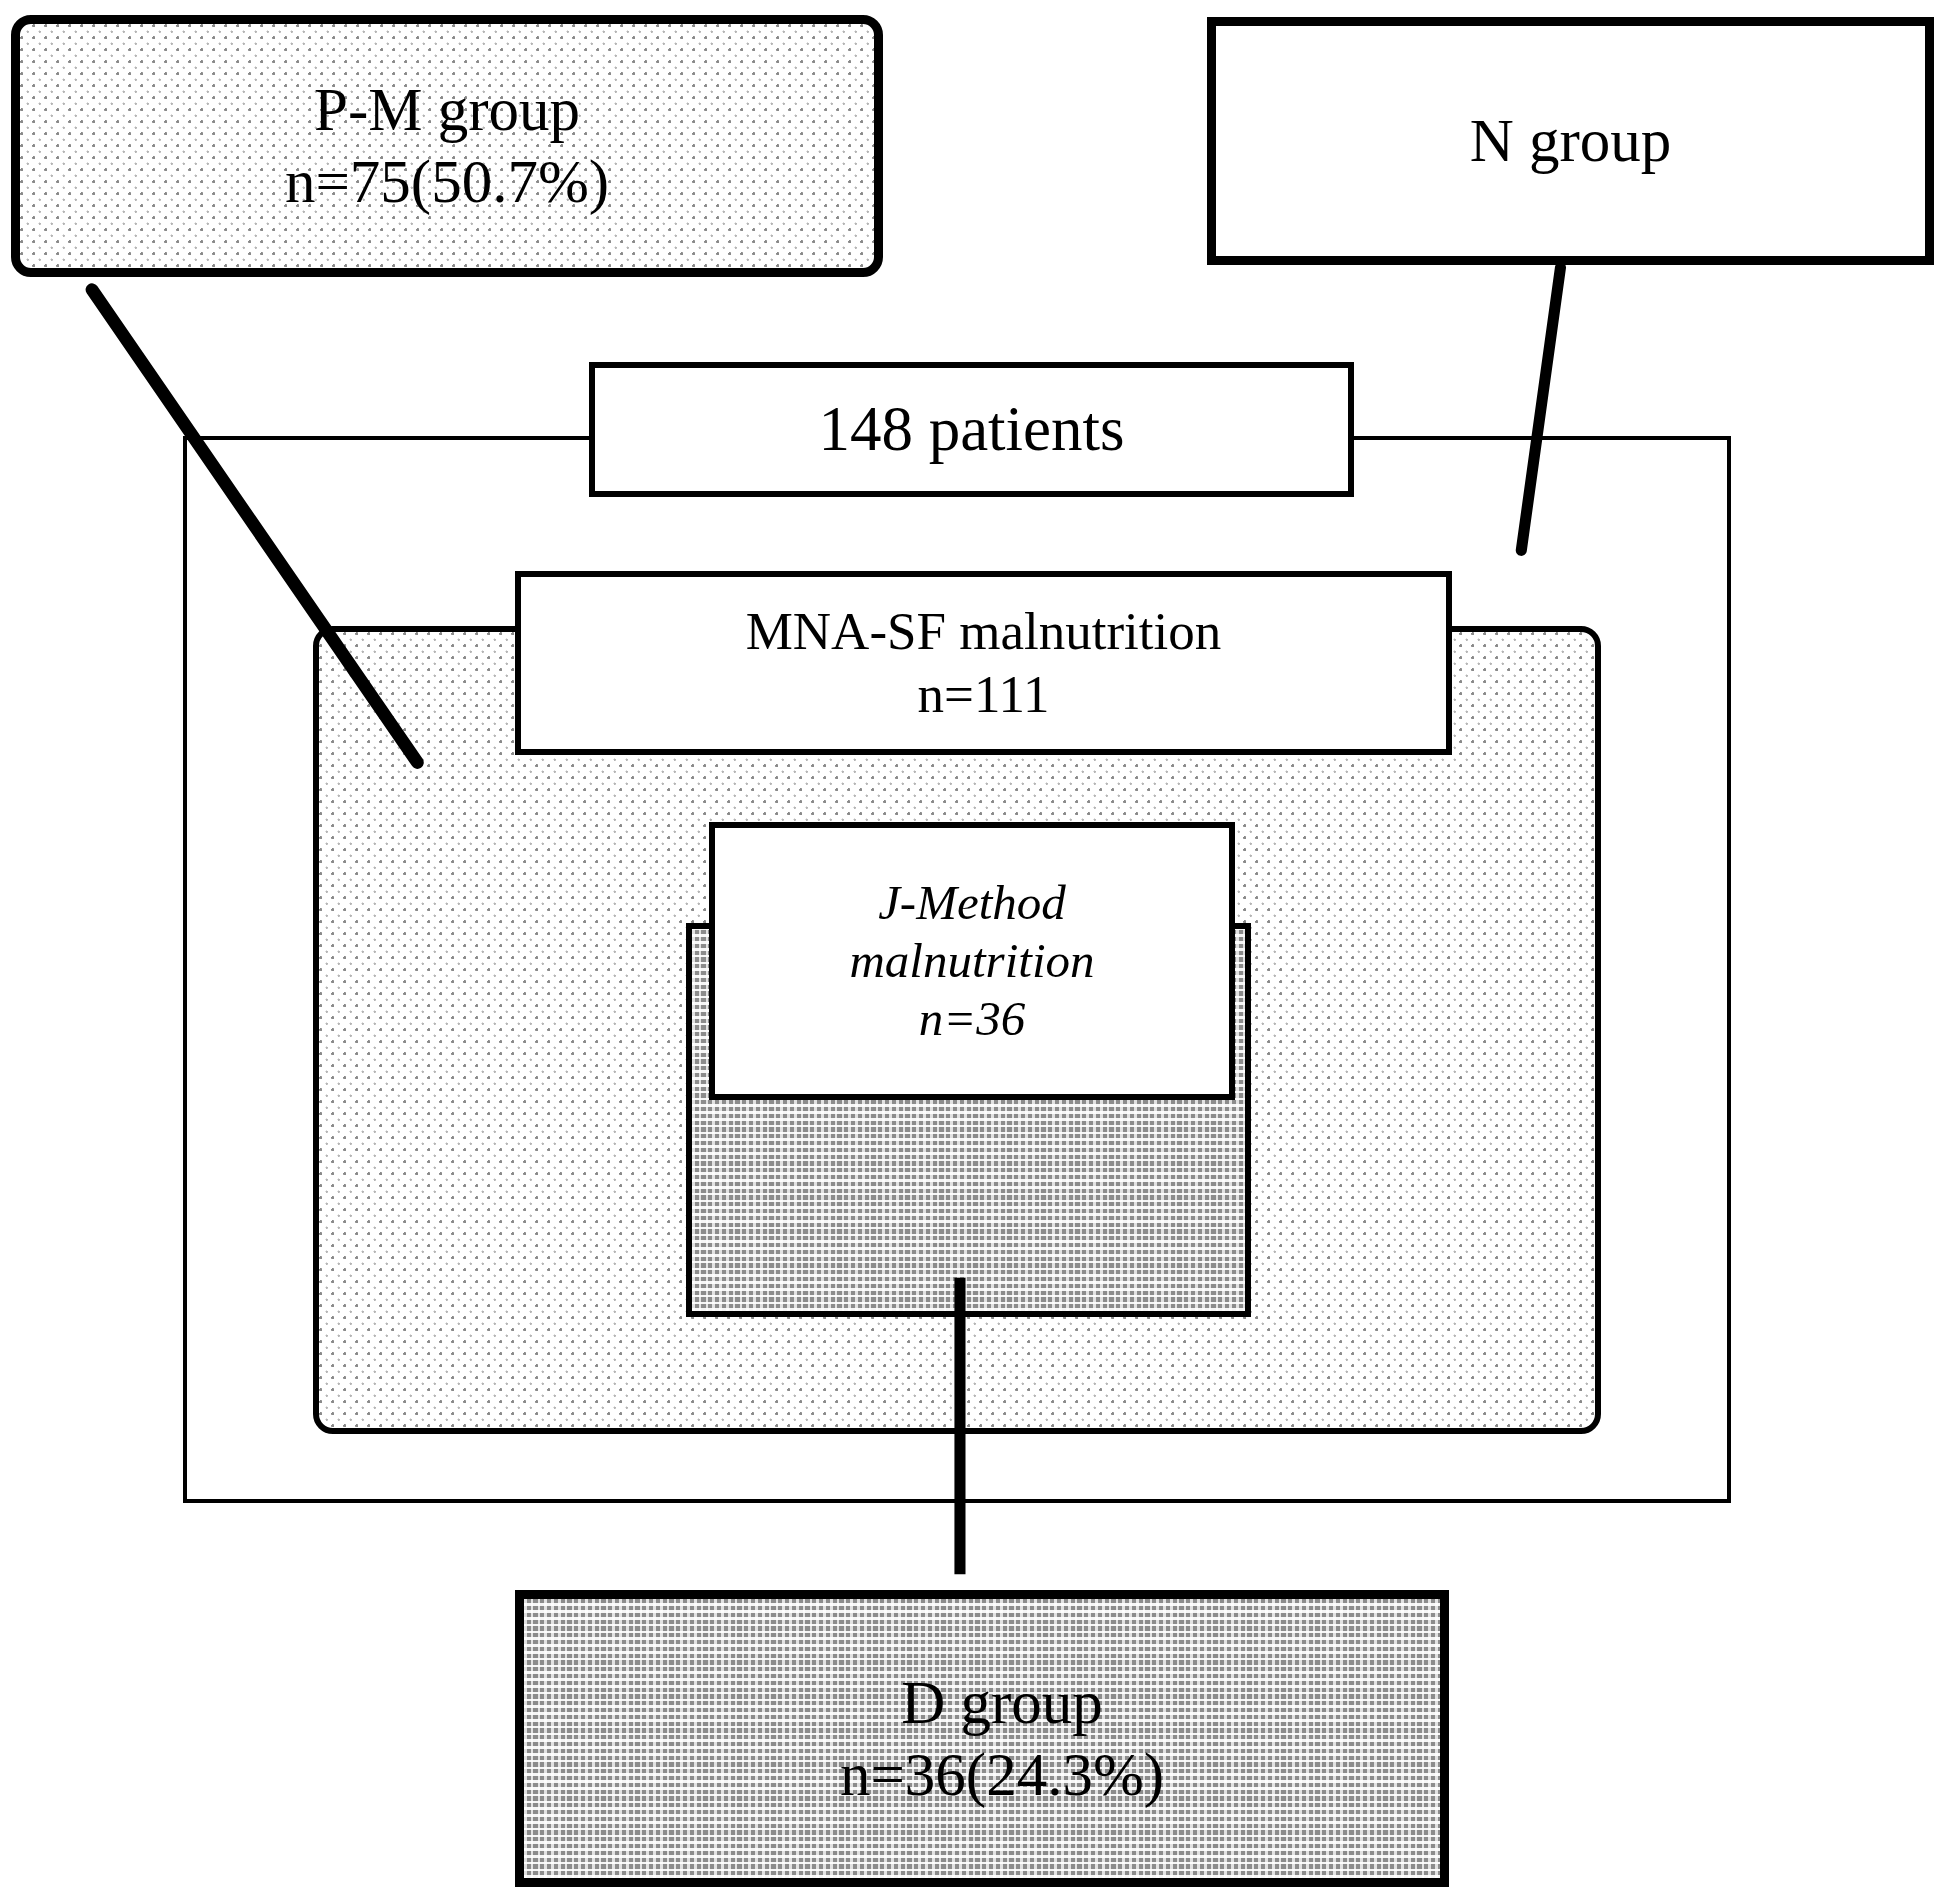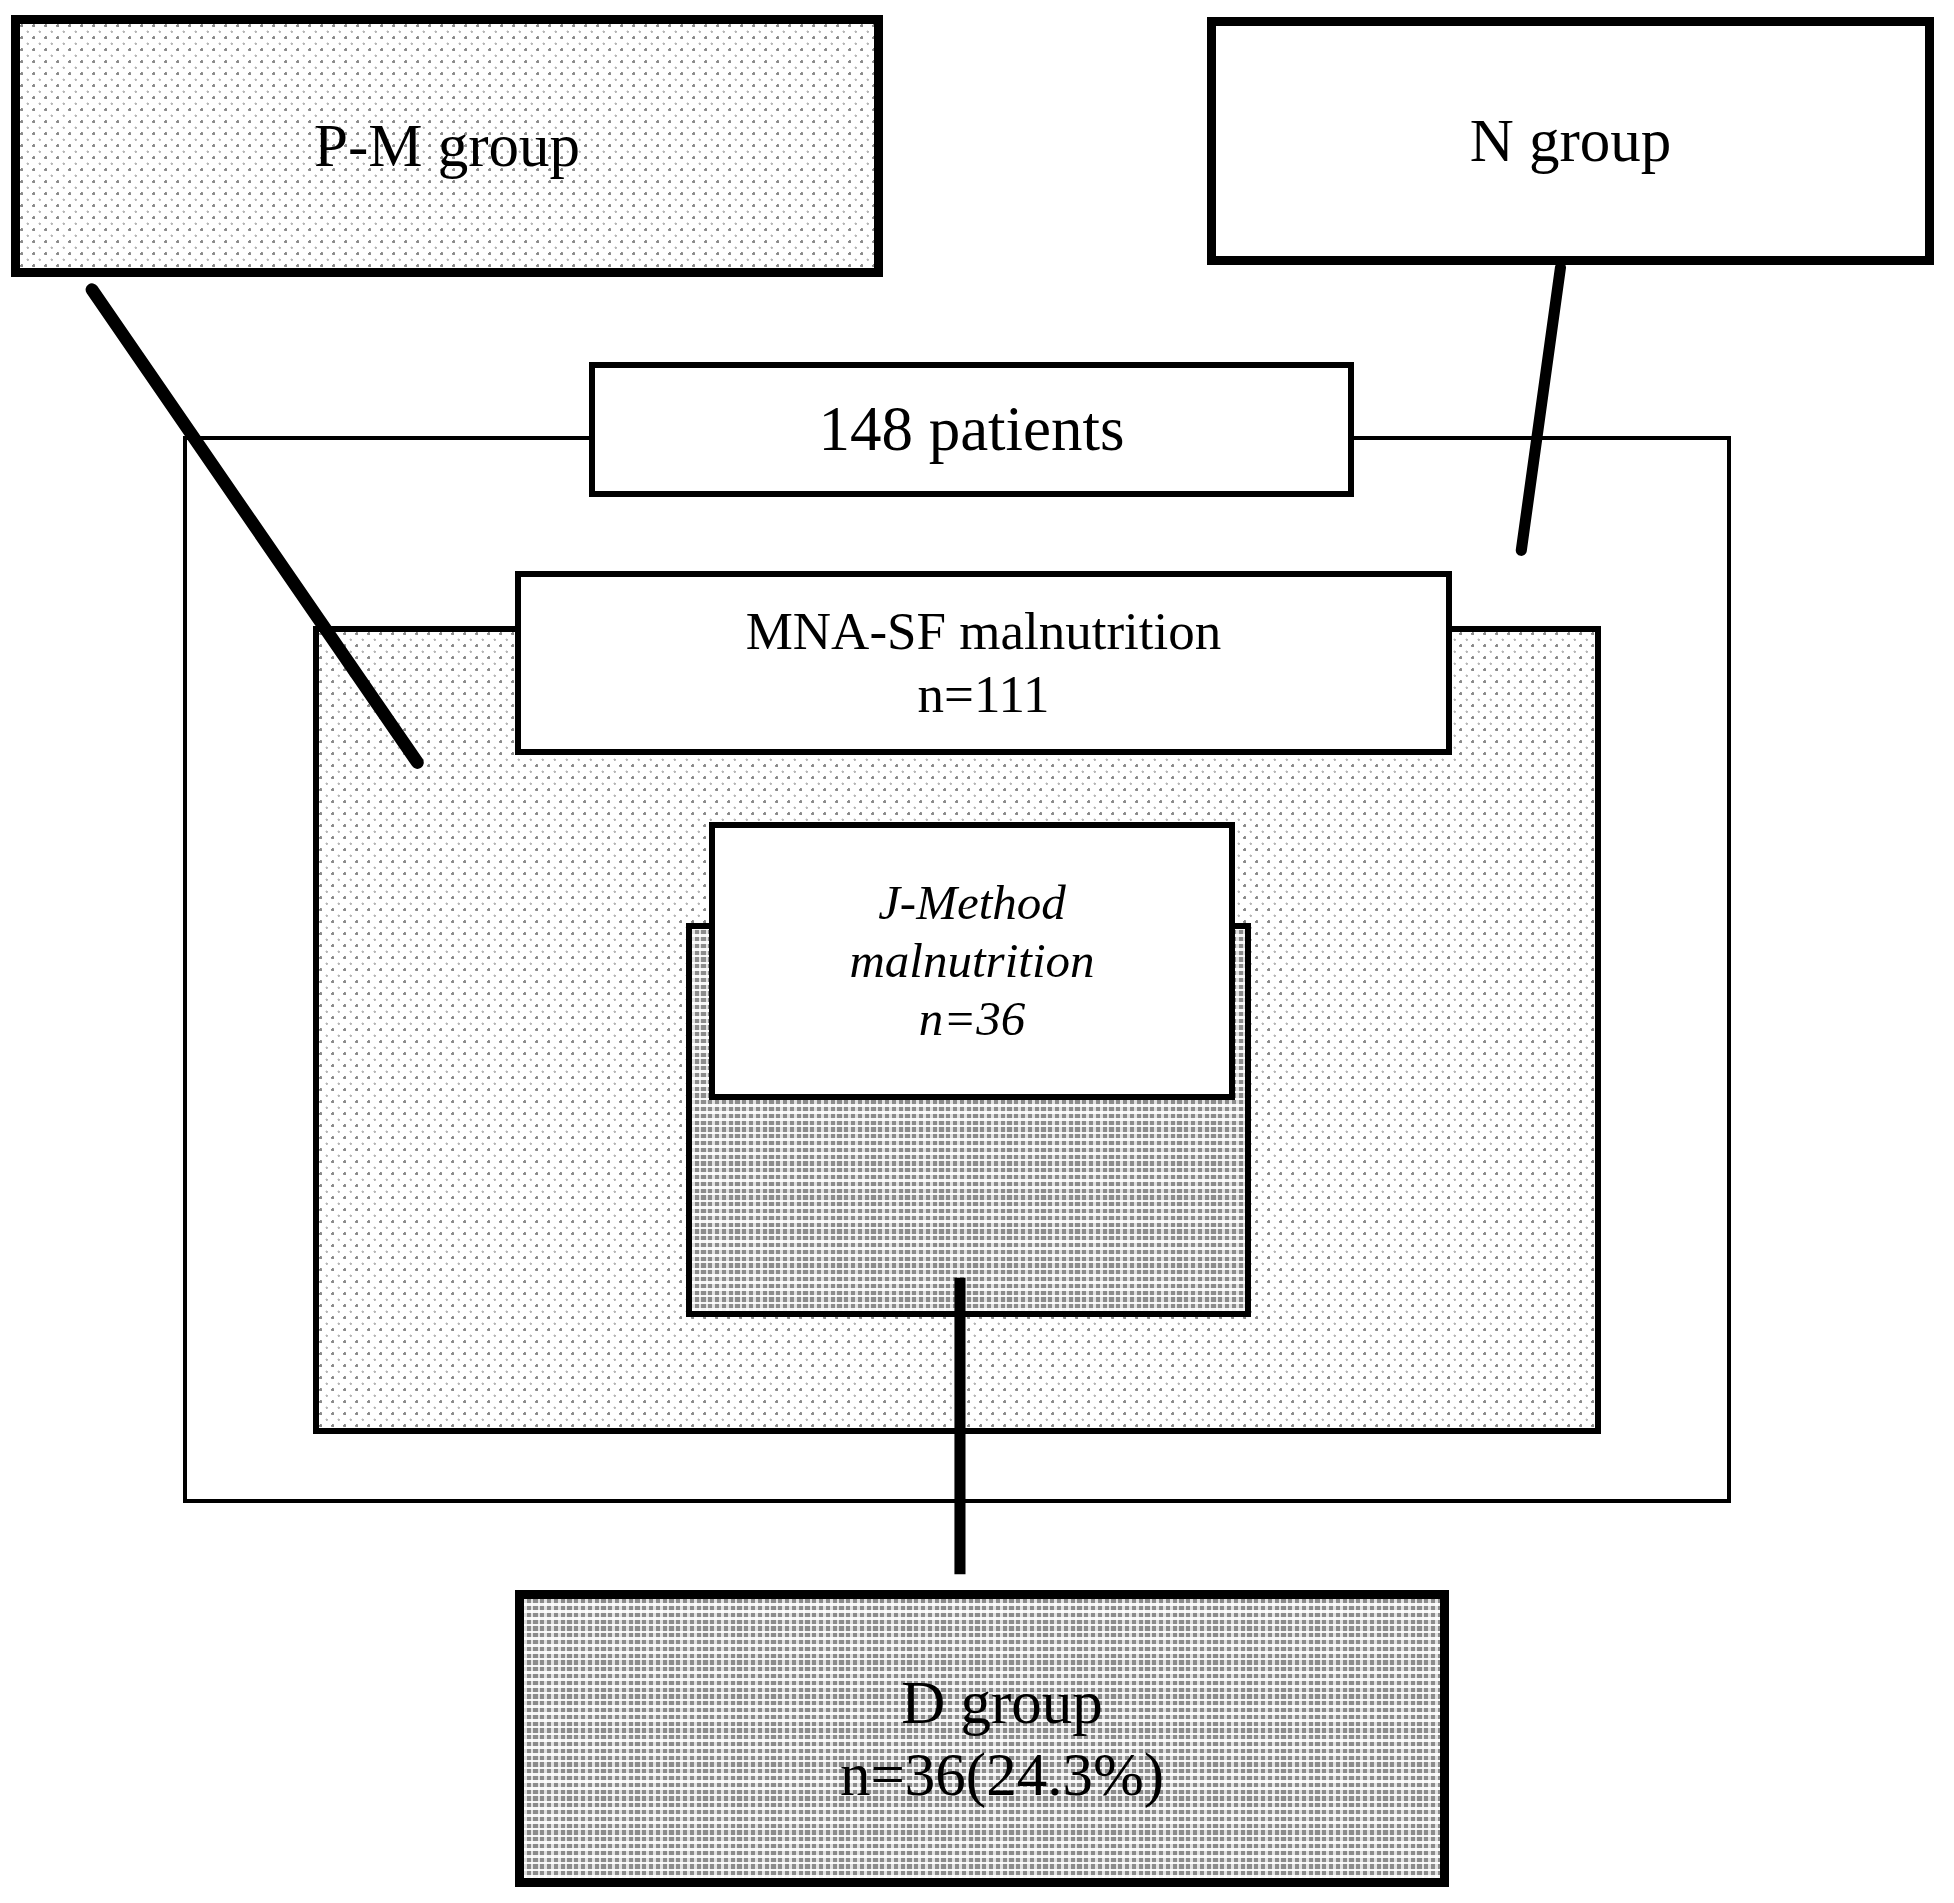--- a/index.html
+++ b/index.html
@@ -39,20 +39,21 @@
   .border-thin  { border: 4.3px solid #000000; }
 
   
   .fill-light {
     background-color: #ffffff;
     background-image:
       radial-gradient(circle at 1.7px 1.7px, #8a8a8a 1.4px, transparent 1.6px),
       radial-gradient(circle at 7.7px 7.7px, #b5b5b5 1px, transparent 1.4px);
     background-size: 12px 12px, 12px 12px;
     background-position: 0 0, 0 0;
+    border-radius: 20px;
   }
   .fill-dark {
     background-color: #8c8c8c;
     background-image:
       repeating-linear-gradient(
         0deg,
         rgba(255,255,255,0.92) 0px,
         rgba(255,255,255,0.92) 2.6px,
         rgba(0,0,0,0) 2.6px,
         rgba(0,0,0,0) 6.8px),
@@ -113,20 +114,21 @@
   <div class="frame border-med fill-dark z-fill-dark" id="dark-frame"></div>
 
   <svg id="connectors" class="z-lines" viewBox="0 0 2294 2235">
     <line x1="108" y1="340" x2="490" y2="895" stroke="#000000" stroke-width="15" stroke-linecap="round"></line>
     <line x1="1832" y1="314" x2="1786" y2="646" stroke="#000000" stroke-width="13" stroke-linecap="round"></line>
     <line x1="1127" y1="1500" x2="1127" y2="1848" stroke="#000000" stroke-width="13" stroke-linecap="butt"></line>
   </svg>
 
   <div class="box border-thick fill-light z-top" id="pm-group-box">
     <span class="ln">P-M group</span>
+    <span class="ln">n=75(50.7%)</span>
   </div>
 
   <div class="box border-thick z-top" id="n-group-box">
     <span class="ln">N group</span>
   </div>
 
   <div class="box border-med z-label" id="patients-box">
     <span class="ln">148 patients</span>
   </div>
 

